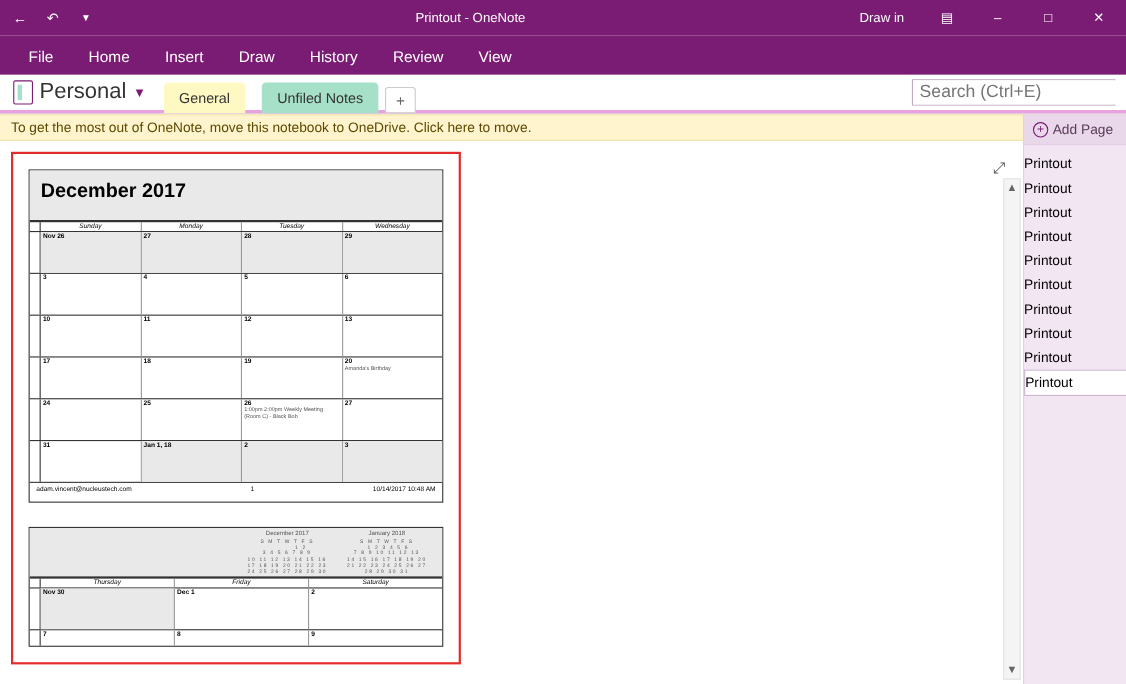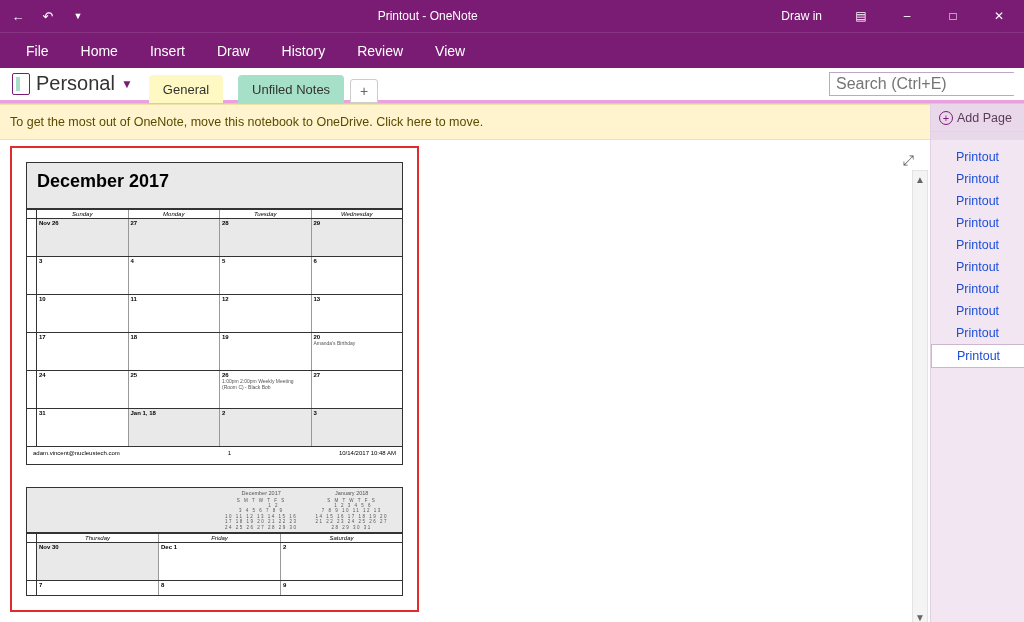--- a/index.html
+++ b/index.html
@@ -27,36 +27,36 @@
 .notebook .caret { font-size:12px; color:#7A1C74; }
 .sectiontab { height:28px; padding:0 14px; display:flex; align-items:center; font-size:13px; border-radius:4px 4px 0 0; margin-left:8px; position:relative; z-index:2; cursor:pointer;}
 .sectiontab.general { background:#fef9c3; color:#333;text-align:center;}
 .sectiontab.unfiled { background:#a6e0c8; color:#333; margin-left:15px;}
 .addtab { width:28px; height:24px; margin-left:6px; border:1px solid #ccc; border-radius:3px 3px 0 0; display:flex; align-items:center; justify-content:center; font-size:14px; color:#666; cursor:pointer; background:#fff; position:relative; z-index:2;}
 .searchwrap { position:absolute; right:10px; top:4px; width:185px; height:24px; border:1px solid #bdaac0; display:flex; align-items:center; background:#fff;}
 .searchwrap input { flex:1; border:none; outline:none; font-size:16px; padding:2px 6px; color:#666;}
 .searchwrap .sglass { width:28px; display:flex; align-items:center; justify-content:center; color:#7A1C74; font-size:13px; cursor:pointer; gap:1px;}
 
 
-.infobar { height:36px; background:#FFF4CE; border-top:1px solid #f0e3a8; border-bottom:1px solid #f0e3a8; display:flex; align-items:center; padding:0 10px; font-size:12.5px; color:#5a4b00; position:relative;}
+.infobar { height:24px; background:#FFF4CE; border-top:1px solid #f0e3a8; border-bottom:1px solid #f0e3a8; display:flex; align-items:center; padding:0 10px; font-size:12.5px; color:#5a4b00; position:relative;}
 
 
 .main { display:flex; height: calc(622px - 32px - 36px - 36px - 28px); }
 .canvas { flex:1; background:#fff; position:relative; overflow:hidden; padding:6px 10px;}
 .fullscreen-ico { position:absolute; top:12px; right:16px; font-size:14px; color:#555; cursor:pointer;}
 .vscroll { position:absolute; top:30px; right:2px; bottom:4px; width:16px; background:#f4f4f4; border:1px solid #e3e3e3;}
 .vscroll .uparrow,.vscroll .dnarrow{height:16px; display:flex; align-items:center; justify-content:center; font-size:10px; color:#666; cursor:pointer;}
 .vscroll .track{position:absolute; top:16px; bottom:16px; left:0; right:0;}
 .vscroll .dnarrow{position:absolute;bottom:0;left:0;right:0;}
 
 .sidebar { width:94px; background:#F3E6F3; border-left:1px solid #e4d0e4; display:flex; flex-direction:column;}
 .addpage { height:28px; display:flex; align-items:center; gap:4px; padding:0 8px; font-size:12.5px; color:#5b3a5b; border-bottom:1px solid #e4d0e4; background:#e9d8ea; cursor:pointer; margin-top:-28px; position:relative; z-index:5;}
 .addpage .plus{ width:14px;height:14px;border:1px solid #7A1C74;border-radius:50%;display:flex;align-items:center;justify-content:center;font-size:11px;color:#7A1C74;}
 .pagelist { padding-top:6px;}
-.pageitem { font-size:12.5px; color:#1d4ed8; padding:4px 25px; cursor:pointer; }
+.pageitem { font-size:12.5px; color:#000000; padding:4px 0; cursor:pointer; }
 .pageitem.active { background:#fff; border:1px solid #cdb6cf; border-right:none;}
 
 
 .printout { width:409px; border:2px solid #E22B2B; padding:14px; background:#fff; }
 .page1 { border:1px solid #333; background:#fff; position:relative; }
 .cal-title { background:#e9e9e9; border-bottom:2px solid #333; padding:8px 10px 16px; font-weight:bold; font-size:18px;}
 .cal-head { display:flex; border-bottom:1px solid #333;}
 .cal-head div{ flex:1; text-align:center; font-size:6px; font-style:italic; padding:1px 0; border-right:1px solid #999;}
 .cal-head div:first-child{flex:0 0 10px; border-right:1px solid #333;}
 .cal-head div:last-child{border-right:none;}

